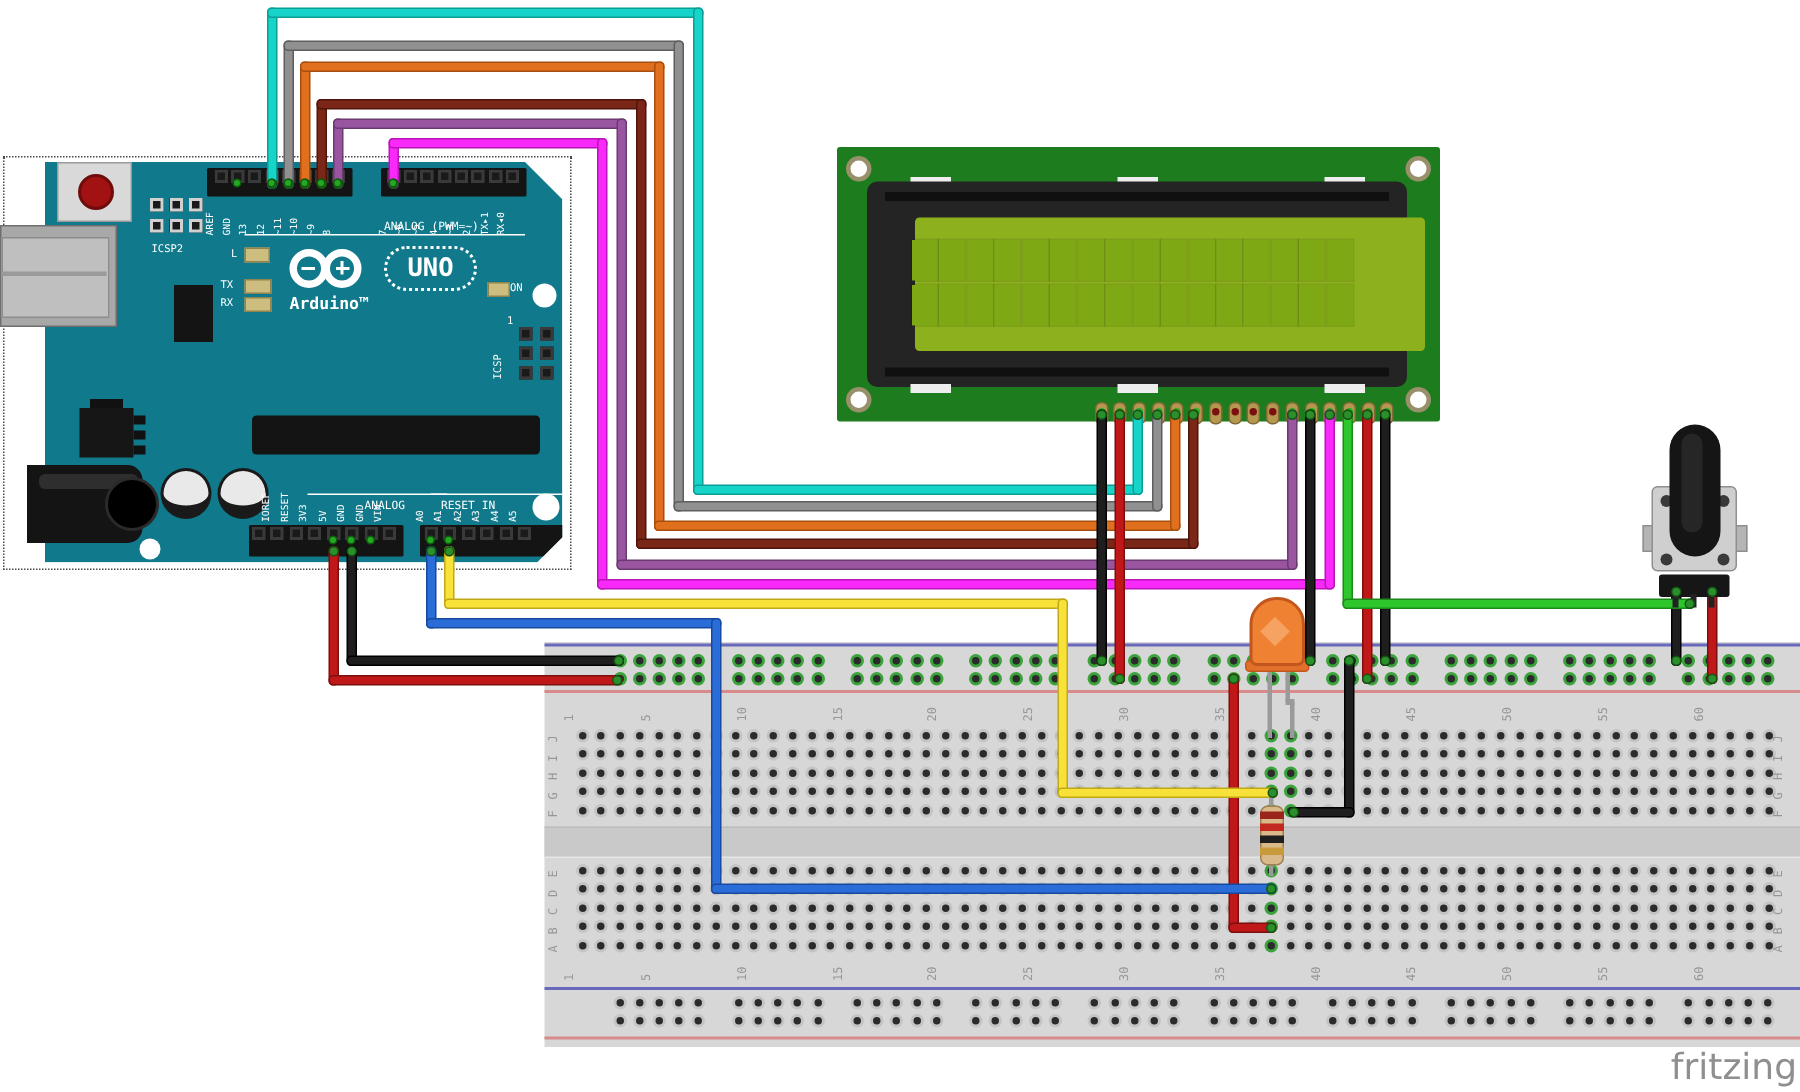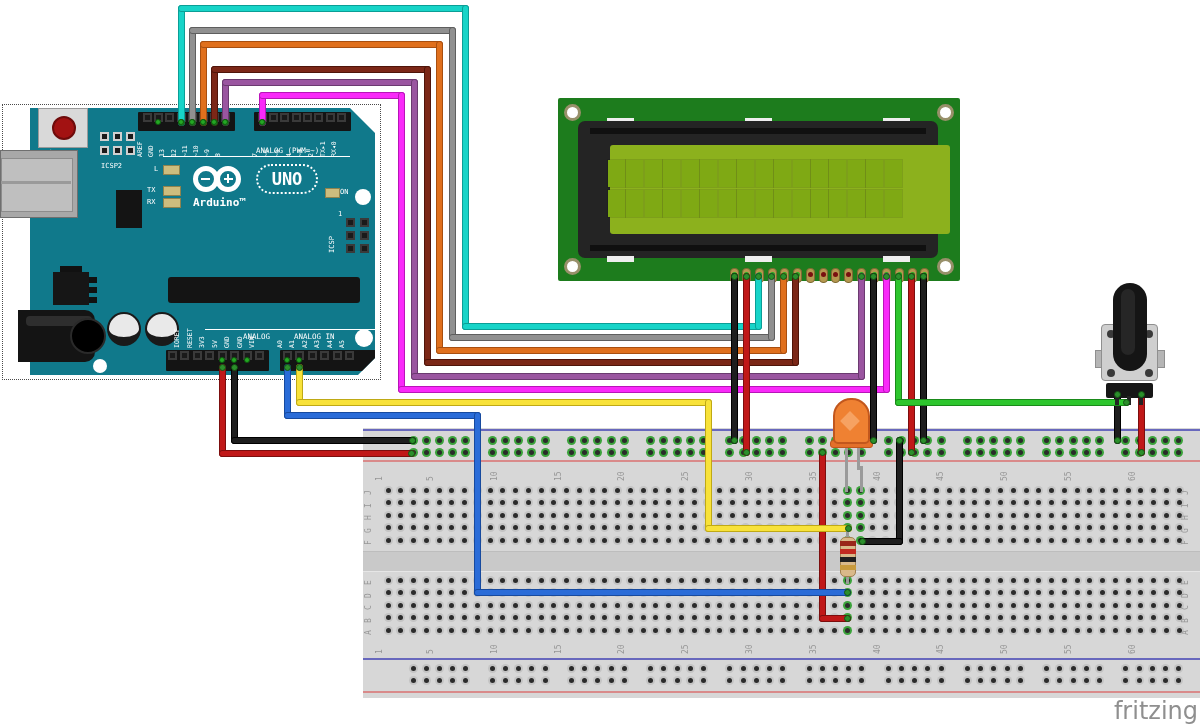--- a/index.html
+++ b/index.html
@@ -99,21 +99,21 @@
       <div class="abs" style="left:34px;top:13px;width:2px;height:9px;background:#fff;"></div>
     </div>
     <div class="abs" style="left:226px;top:56px;width:62px;height:30px;border:2px dotted #fff;border-radius:15px;box-sizing:border-box;text-align:center;">
       <span class="silk" style="position:static;font-size:17px;font-weight:bold;line-height:26px;">UNO</span>
     </div>
     <div class="silk" style="left:163px;top:88px;font-size:11px;font-weight:bold;">Arduino™</div>
 
     <div class="whiteline" style="left:175px;top:221px;width:93px;"></div>
     <div class="silk" style="left:213px;top:224px;font-size:7.5px;">ANALOG</div>
     <div class="whiteline" style="left:257px;top:221px;width:96px;"></div>
-    <div class="silk" style="left:264px;top:224px;font-size:7.5px;">ANALOG IN</div>
+    <div class="silk" style="left:264px;top:224px;font-size:7.5px;">RESET IN</div>
 
     <div class="headerstrip" style="left:108px;top:4px;width:97px;height:19px;"></div>
     <div class="headerstrip" style="left:224px;top:4px;width:97px;height:19px;"></div>
     <div class="headerstrip" style="left:136px;top:242px;width:103px;height:21px;"></div>
     <div class="headerstrip" style="left:250px;top:242px;width:106px;height:21px;"></div>
     <div id="ar-pins">
         <div class="pinsq" style="left: 112.5px; top: 4.5px;"></div>
         <div class="pinsq" style="left: 123.5px; top: 4.5px;"></div>
         <div class="pinsq" style="left: 134.5px; top: 4.5px;"></div>
         <div class="pinsq" style="left: 146.5px; top: 4.5px;"></div>

